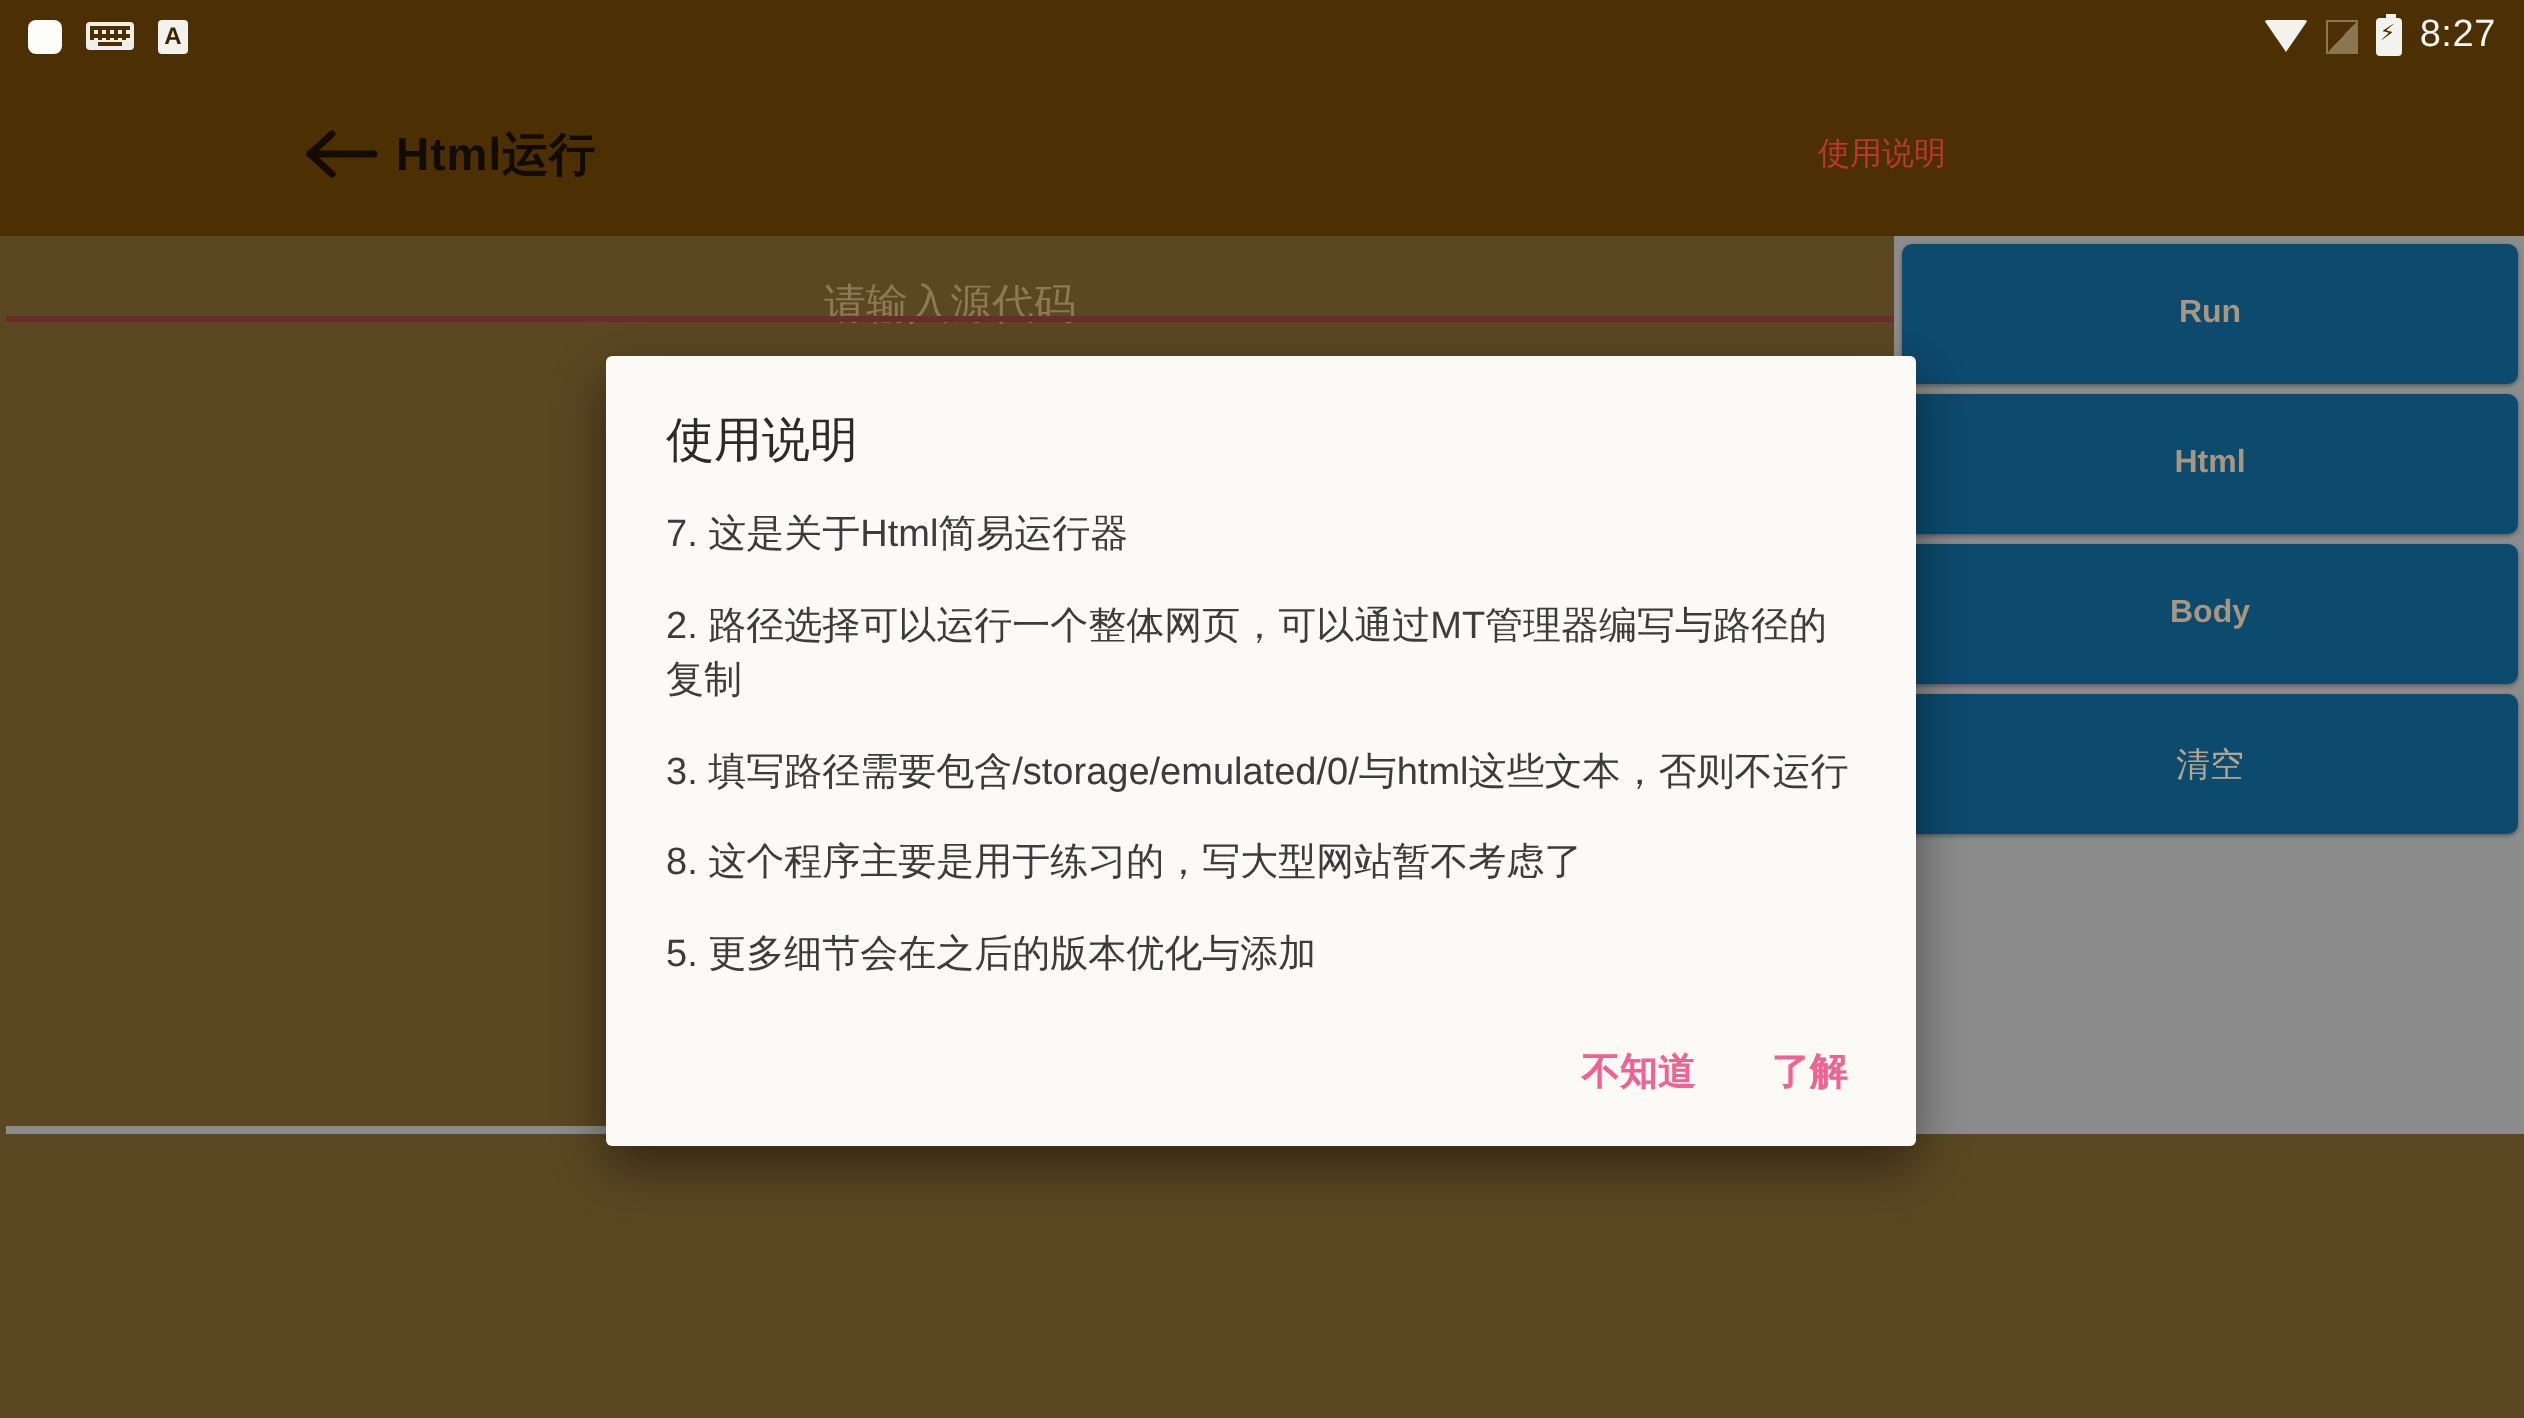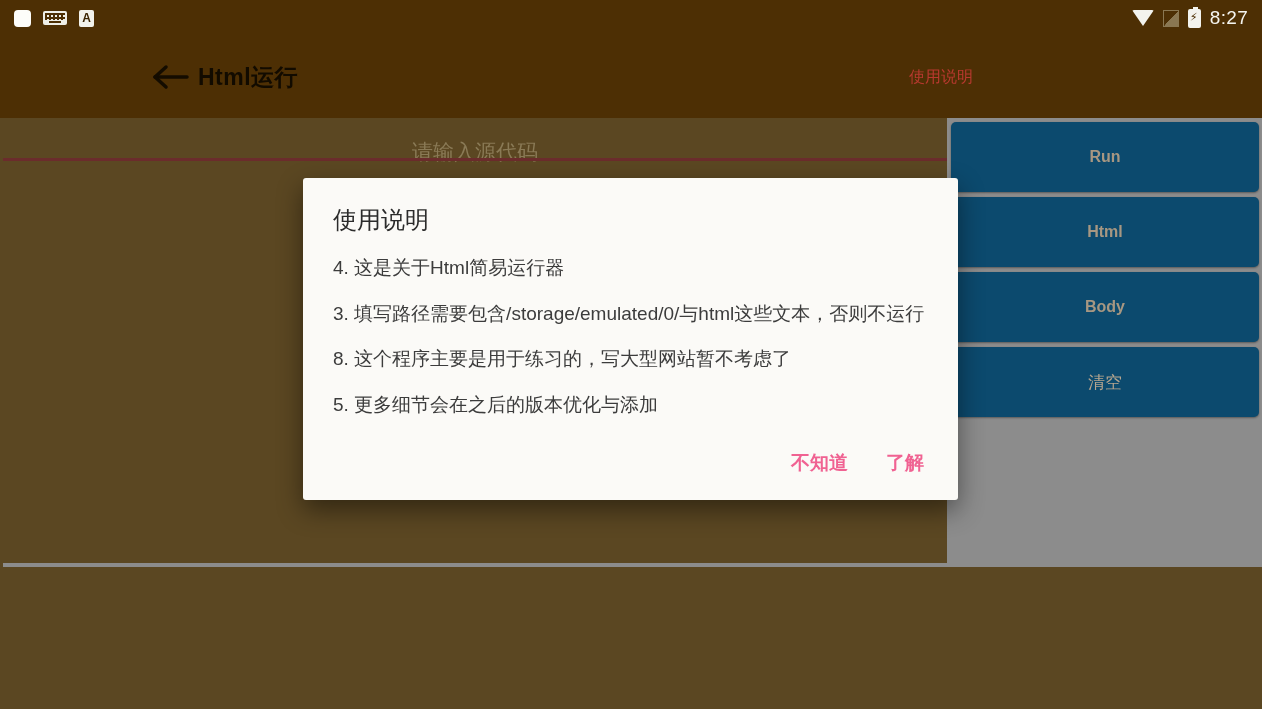--- a/index.html
+++ b/index.html
@@ -326,21 +326,22 @@
     <div class="path-pane">
       
       
     </div>
   </div>
 
   <div class="scrim"></div>
   <div class="dialog">
     <div class="dialog-title">使用说明</div>
     <div class="dialog-body">
-      <div class="dialog-item">4. 这是关于Html简易运行器</div>
+      <div class="dialog-item">7. 这是关于Html简易运行器</div>
+      <div class="dialog-item"> 2. 路径选择可以运行一个整体网页，可以通过MT管理器编写与路径的复制</div>
       <div class="dialog-item">3. 填写路径需要包含/storage/emulated/0/与html这些文本，否则不运行</div>
       <div class="dialog-item">8. 这个程序主要是用于练习的，写大型网站暂不考虑了</div>
       <div class="dialog-item">5. 更多细节会在之后的版本优化与添加</div>
     </div>
     <div class="dialog-actions">
       <button class="dialog-btn">不知道</button>
       <button class="dialog-btn">了解</button>
     </div>
   </div>
 

